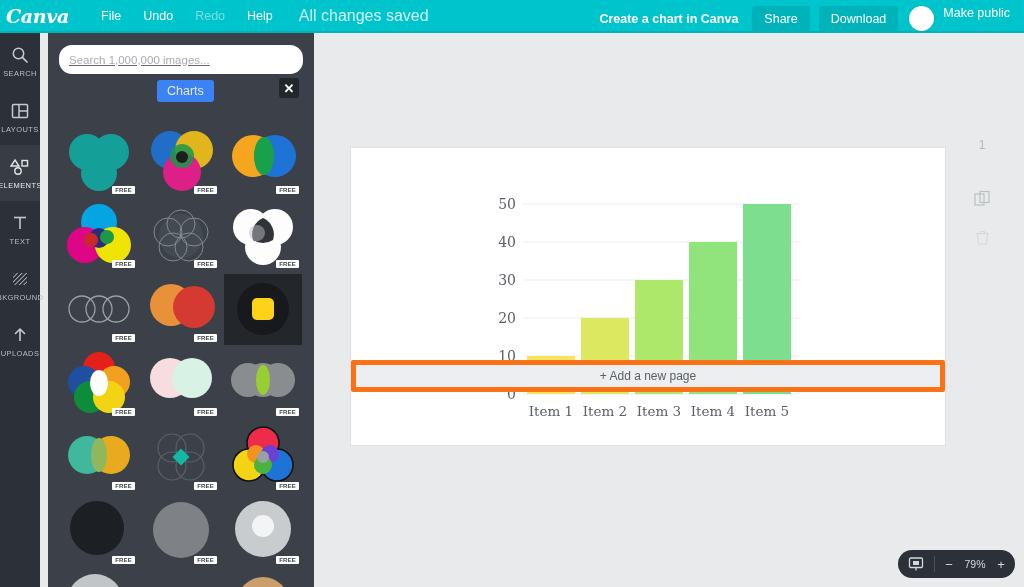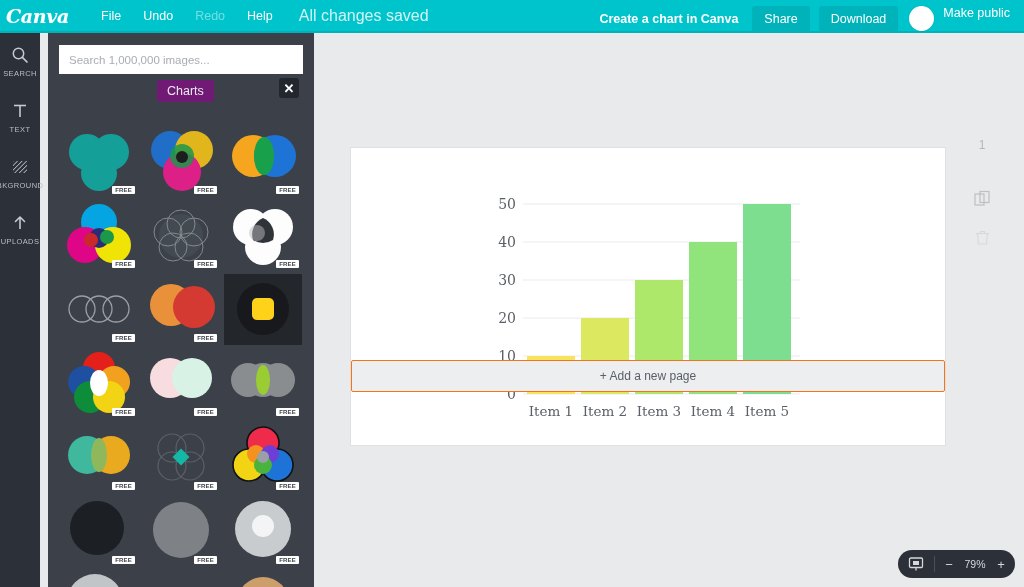--- a/index.html
+++ b/index.html
@@ -79,31 +79,32 @@
   }
   .rail-item.active .rail-label { color: #e8eaec; }
 
   
   .panel {
     position: absolute; top: 33px; left: 48px; width: 266px; height: 554px;
     background: #3B4049; z-index: 25; overflow: hidden;
   }
   .search-row { padding: 12px 11px 0 11px; }
   .search-input {
-    width: 100%; height: 29px; border-radius: 0; border: none;
+    width: 100%; height: 29px; border-radius: 13px; border: none;
     background: #ffffff; color: #666; font-size: 11.5px;
     padding: 0 10px; outline: none;
     font-family: "Liberation Sans", sans-serif;
+    text-decoration: underline;
   }
   .search-input::placeholder { color: #a8acb2; }
 
   .tag-row { position: relative; height: 22px; margin-top: 6px; }
   .tag-chip {
     position: absolute; left: 109px; top: 0;
-    background: #701a75; color: #e9ebee;
+    background: #3b82f6; color: #e9ebee;
     font-size: 12.5px; border-radius: 3px;
     padding: 4px 10px; cursor: pointer; z-index: 6;
   }
   .close-btn {
     position: absolute; right: 15px; top: -2px;
     width: 20px; height: 20px; border-radius: 3px;
     background: #22262d; color: #ffffff;
     display: flex; align-items: center; justify-content: center;
     font-size: 13px; font-weight: bold; cursor: pointer; z-index: 7;
   }
@@ -136,21 +137,21 @@
     position: absolute; left: 37px; top: 115px;
     width: 594px; height: 297px;
     background: #ffffff;
     box-shadow: 0 0 0 1px rgba(0,0,0,0.04);
   }
   .chart-area { position: absolute; left: 0; top: 0; width: 594px; height: 297px; }
 
   .addpage {
     position: absolute; left: 37px; top: 327px;
     width: 594px; height: 32px;
-    border: 1px solid #f97316; border-radius: 2px;
+    border: 5px solid #f97316; border-radius: 2px;
     background: #eceeef;
     display: flex; align-items: center; justify-content: center;
     font-size: 12px; color: #5a6069; cursor: pointer;
   }
 
   .page-tools {
     position: absolute; left: 648px; top: 105px;
     width: 40px; display: flex; flex-direction: column;
     align-items: center;
   }
@@ -207,21 +208,41 @@
     <div class="rail-item">
       <div class="rail-icon">
         <svg width="18" height="18" viewBox="0 0 18 18">
             <circle cx="7.5" cy="7.5" r="5.2" fill="none" stroke="#c6cad0" stroke-width="1.5"></circle>
             <line x1="11.4" y1="11.4" x2="16" y2="16" stroke="#c6cad0" stroke-width="1.7" stroke-linecap="round"></line>
           </svg>
       </div>
       <div class="rail-label">SEARCH</div>
     </div>
 
-
+    <div class="rail-item">
+      <div class="rail-icon">
+        <svg width="18" height="18" viewBox="0 0 18 18">
+            <rect x="1.5" y="2.5" width="15" height="13" fill="none" stroke="#c6cad0" stroke-width="1.5" rx="1"></rect>
+            <line x1="8" y1="2.5" x2="8" y2="15.5" stroke="#c6cad0" stroke-width="1.5"></line>
+            <line x1="8" y1="9" x2="16.5" y2="9" stroke="#c6cad0" stroke-width="1.5"></line>
+          </svg>
+      </div>
+      <div class="rail-label">LAYOUTS</div>
+    </div>
+
+    <div class="rail-item active">
+      <div class="rail-icon">
+        <svg width="20" height="18" viewBox="0 0 20 18">
+            <polygon points="5,2 9,8 1,8" fill="none" stroke="#e2e5e8" stroke-width="1.4"></polygon>
+            <rect x="12" y="2.5" width="5.5" height="5.5" fill="none" stroke="#e2e5e8" stroke-width="1.4"></rect>
+            <circle cx="8" cy="13" r="3.2" fill="none" stroke="#e2e5e8" stroke-width="1.4"></circle>
+          </svg>
+      </div>
+      <div class="rail-label">ELEMENTS</div>
+    </div>
 
     <div class="rail-item">
       <div class="rail-icon">
         <svg width="18" height="18" viewBox="0 0 18 18">
             <line x1="3" y1="3.5" x2="15" y2="3.5" stroke="#c6cad0" stroke-width="1.6"></line>
             <line x1="9" y1="3.5" x2="9" y2="15" stroke="#c6cad0" stroke-width="1.6"></line>
           </svg>
       </div>
       <div class="rail-label">TEXT</div>
     </div>

